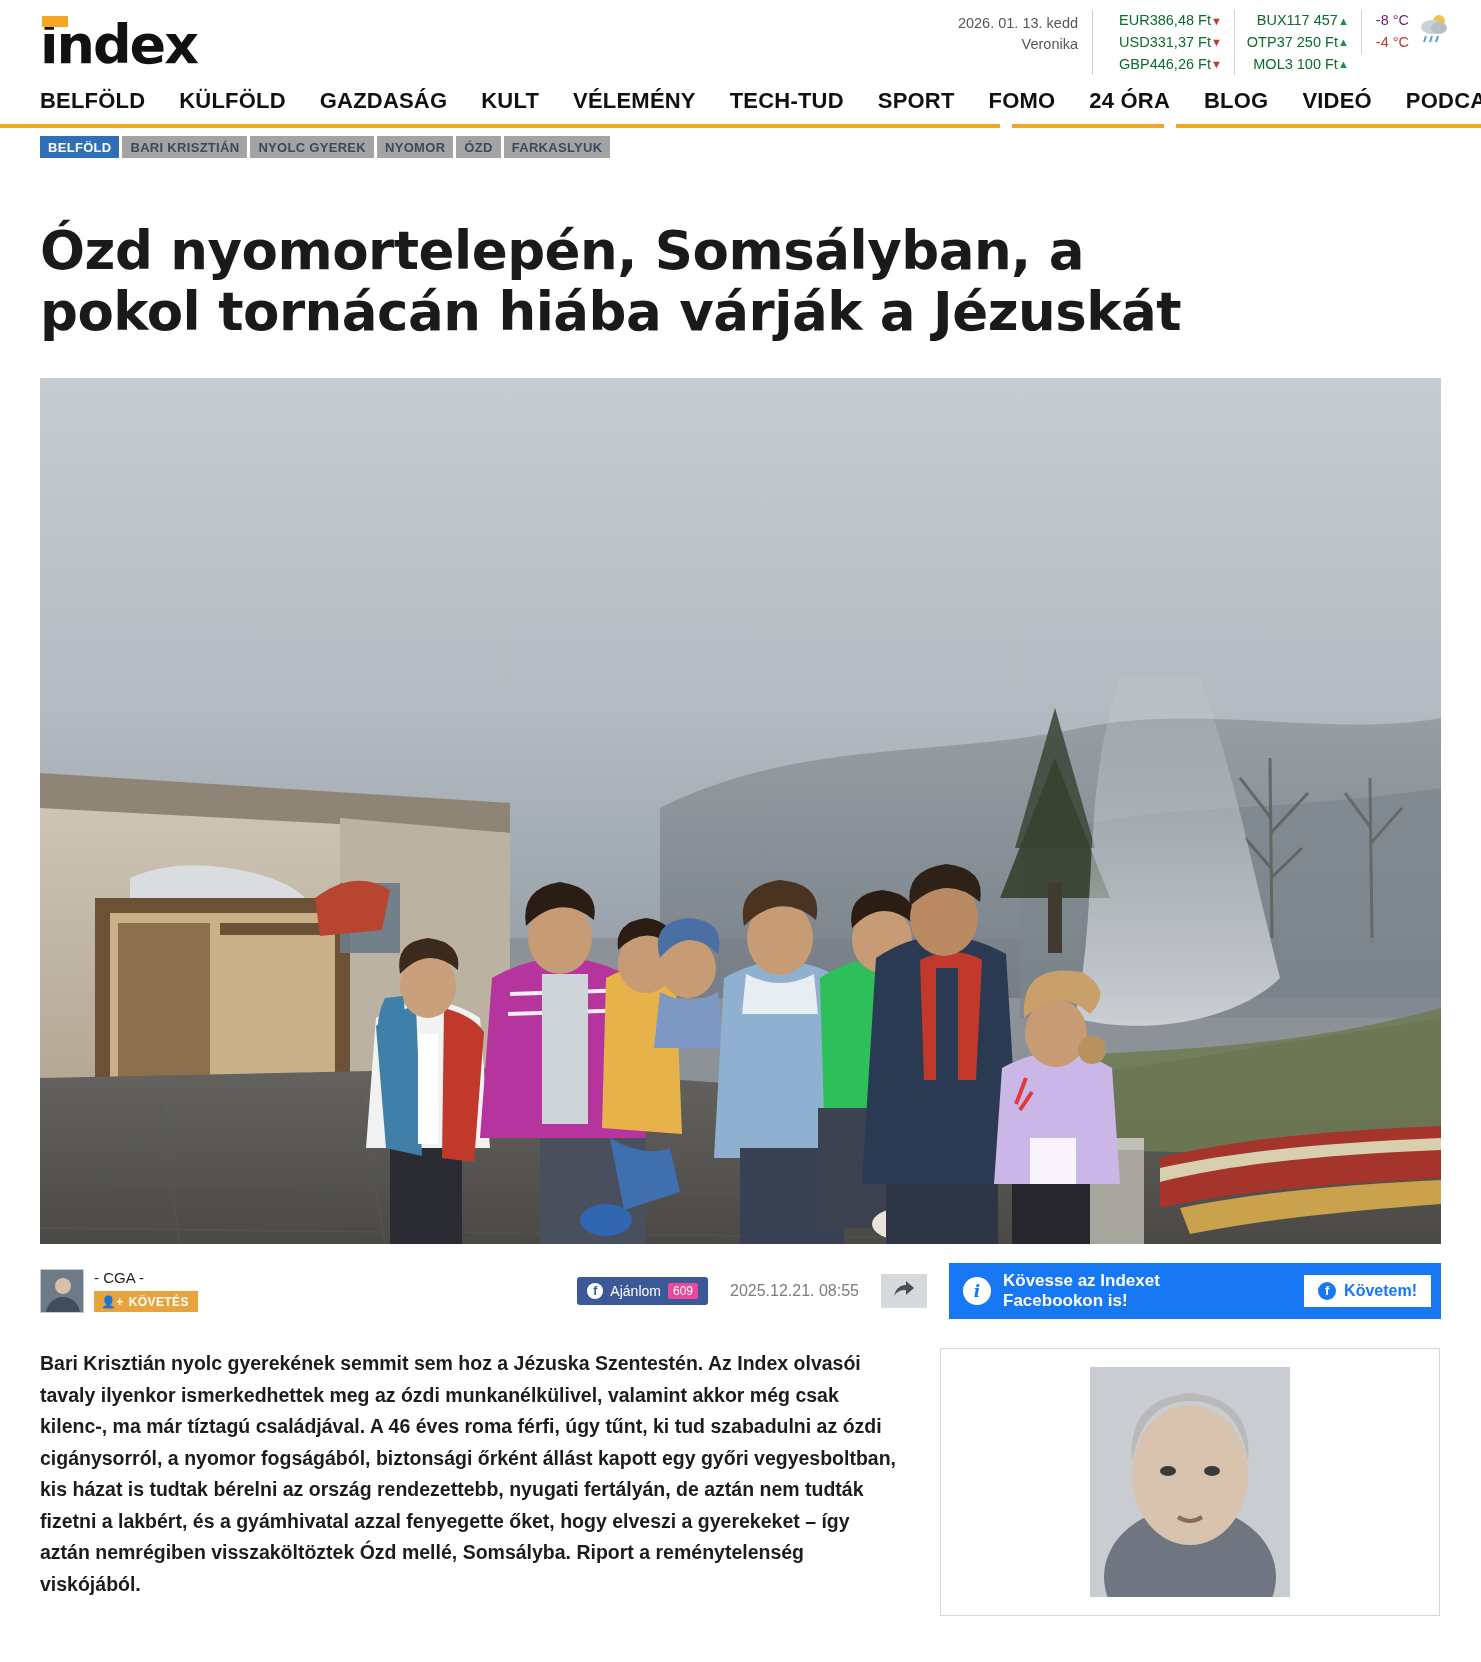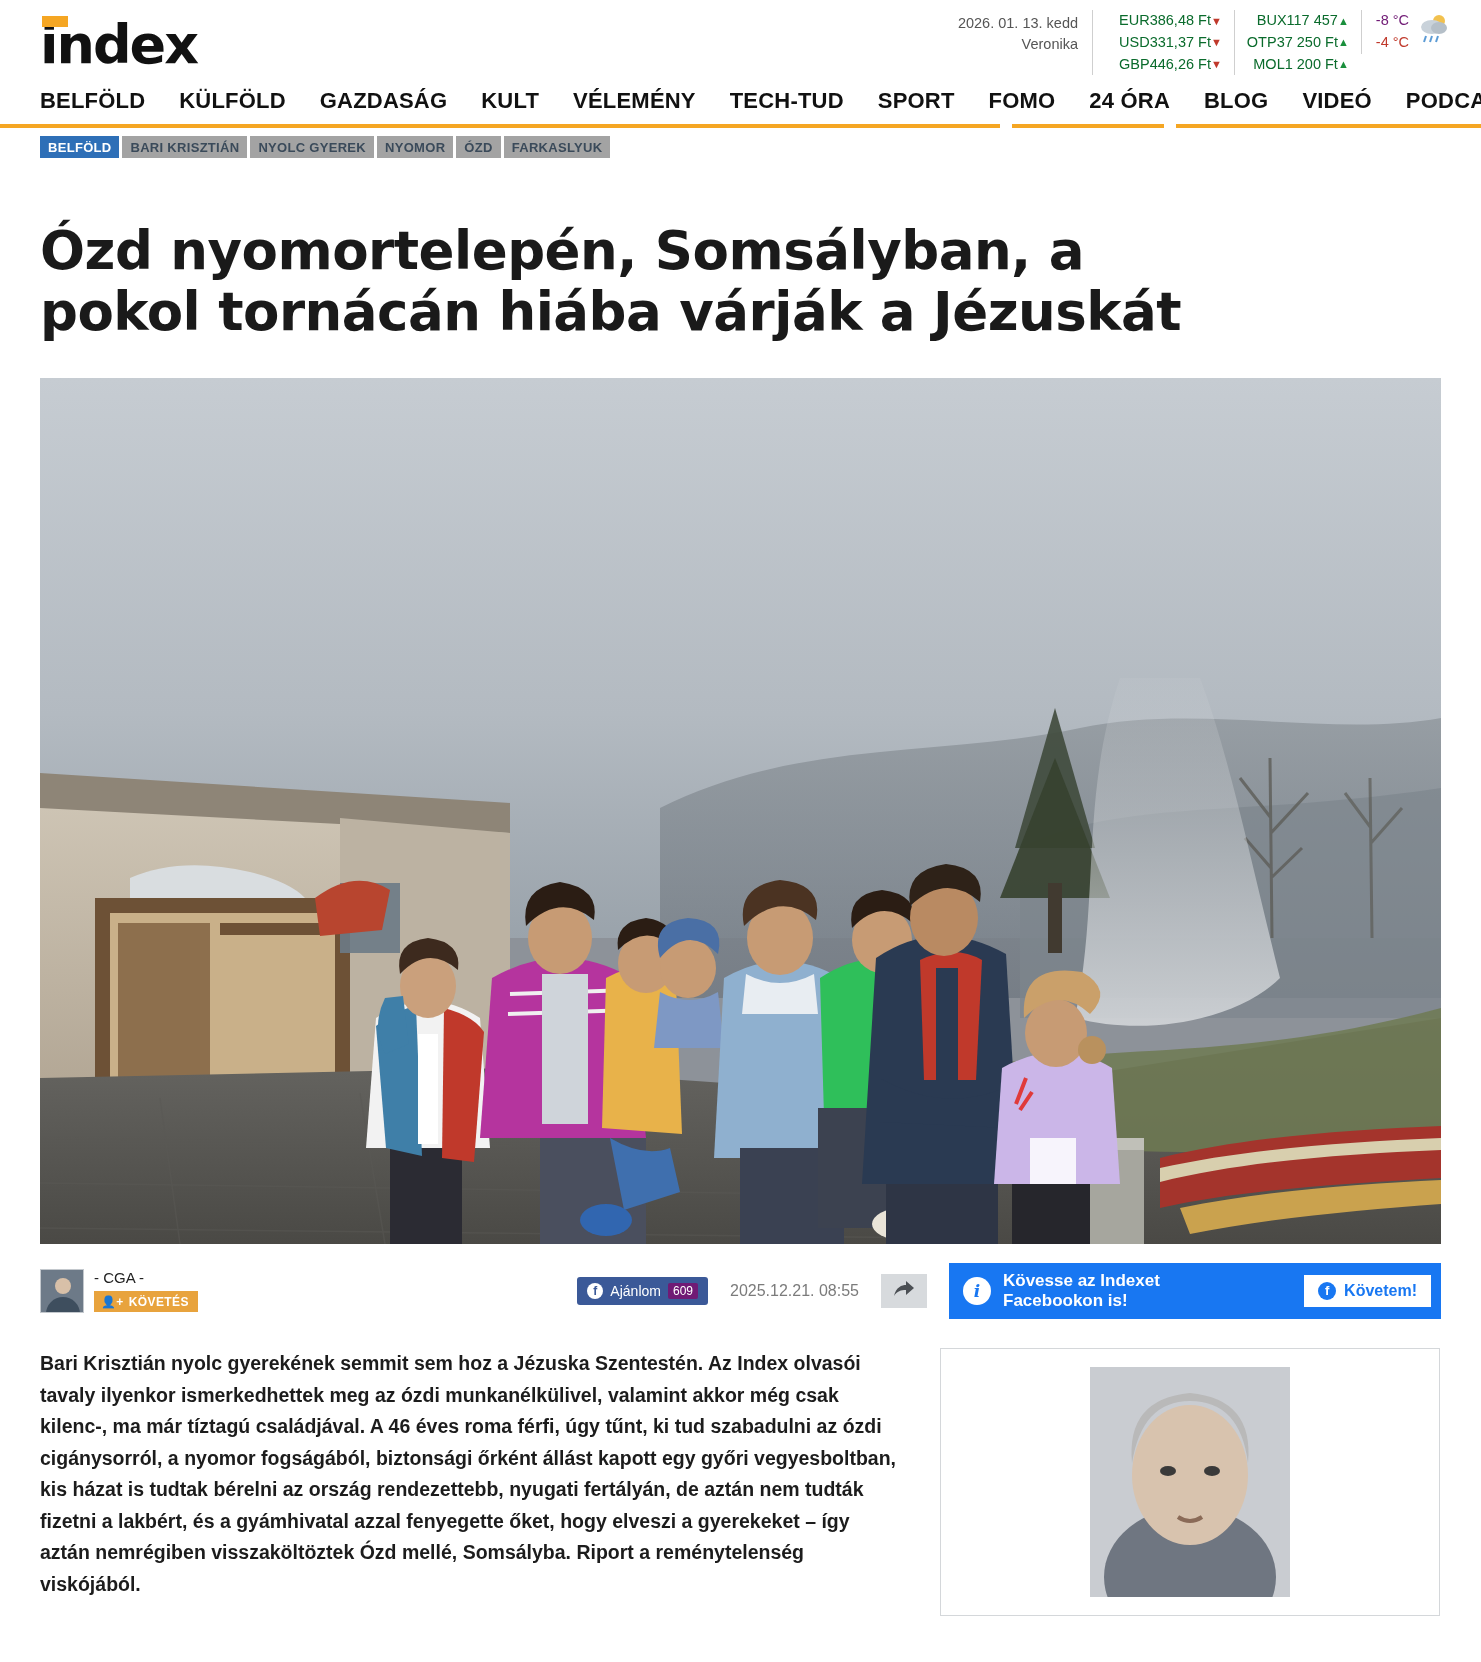--- a/index.html
+++ b/index.html
@@ -227,21 +227,21 @@
     border-radius: 3px;
     cursor: pointer;
   }
   .fb-rec .circle {
     width: 16px; height: 16px; border-radius: 50%;
     background: #fff; color: #3b5998;
     font-weight: bold; font-size: 12px;
     display: flex; align-items: center; justify-content: center;
   }
   .fb-rec .count {
-    background: #701a75; font-size: 12px; border-radius: 2px; padding: 1px 5px;
+    background: #ec4899; font-size: 12px; border-radius: 2px; padding: 1px 5px;
   }
   .pubdate { font-size: 16px; color: #7b7b7b; }
   .share-btn {
     width: 46px; height: 34px;
     background: #d7dadd;
     display: flex; align-items: center; justify-content: center;
     cursor: pointer;
   }
   .fb-promo {
     margin-left: 22px;
@@ -352,21 +352,21 @@
           <span>117 457</span>
           <span class="arrow-up">▲</span>
         </div>
         <div class="row">
           <span>OTP</span>
           <span>37 250 Ft</span>
           <span class="arrow-up">▲</span>
         </div>
         <div class="row">
           <span>MOL</span>
-          <span>1 200 Ft</span>
+          <span>3 100 Ft</span>
           <span class="arrow-up">▲</span>
         </div>
       </div>
     </div>
 
     <div class="weather">
       <div class="temps">
         <div class="t-hi">-8 °C</div>
         <div class="t-lo">-4 °C</div>
       </div>

